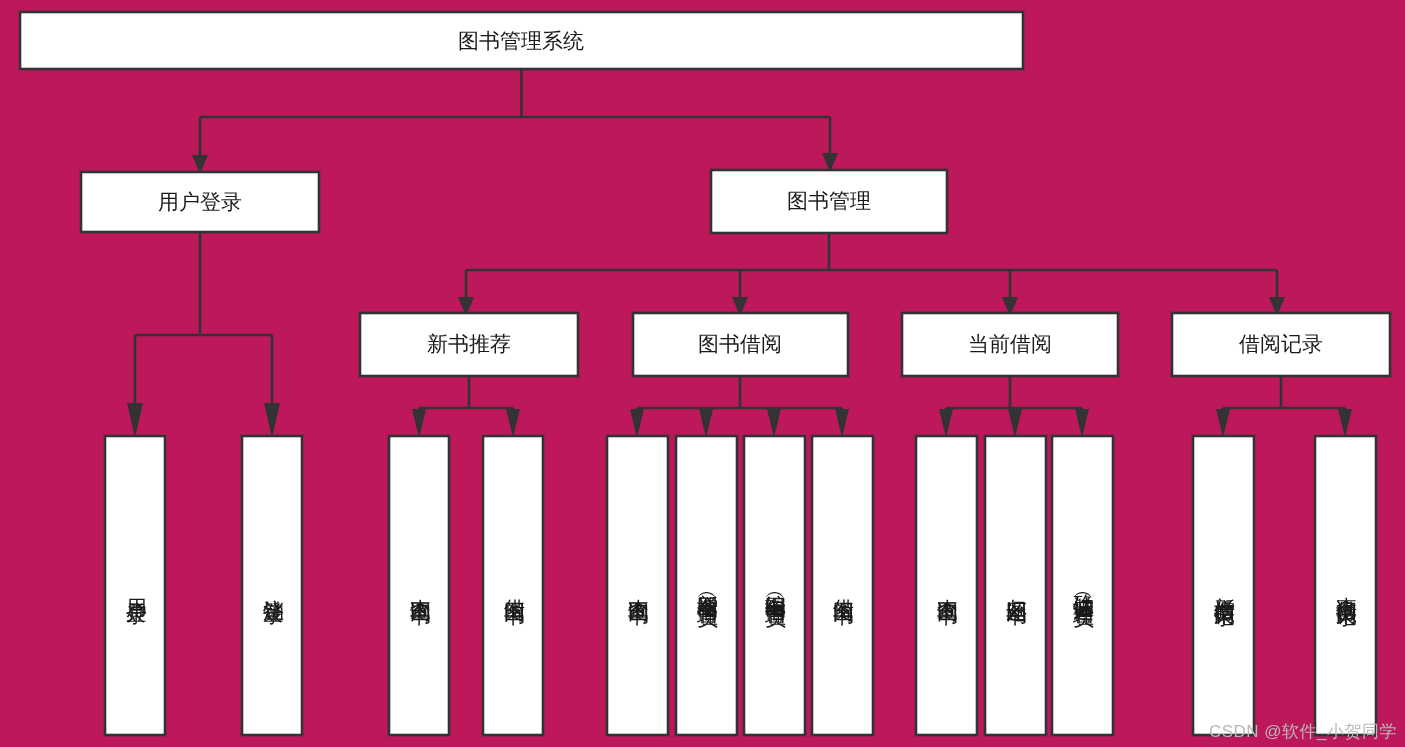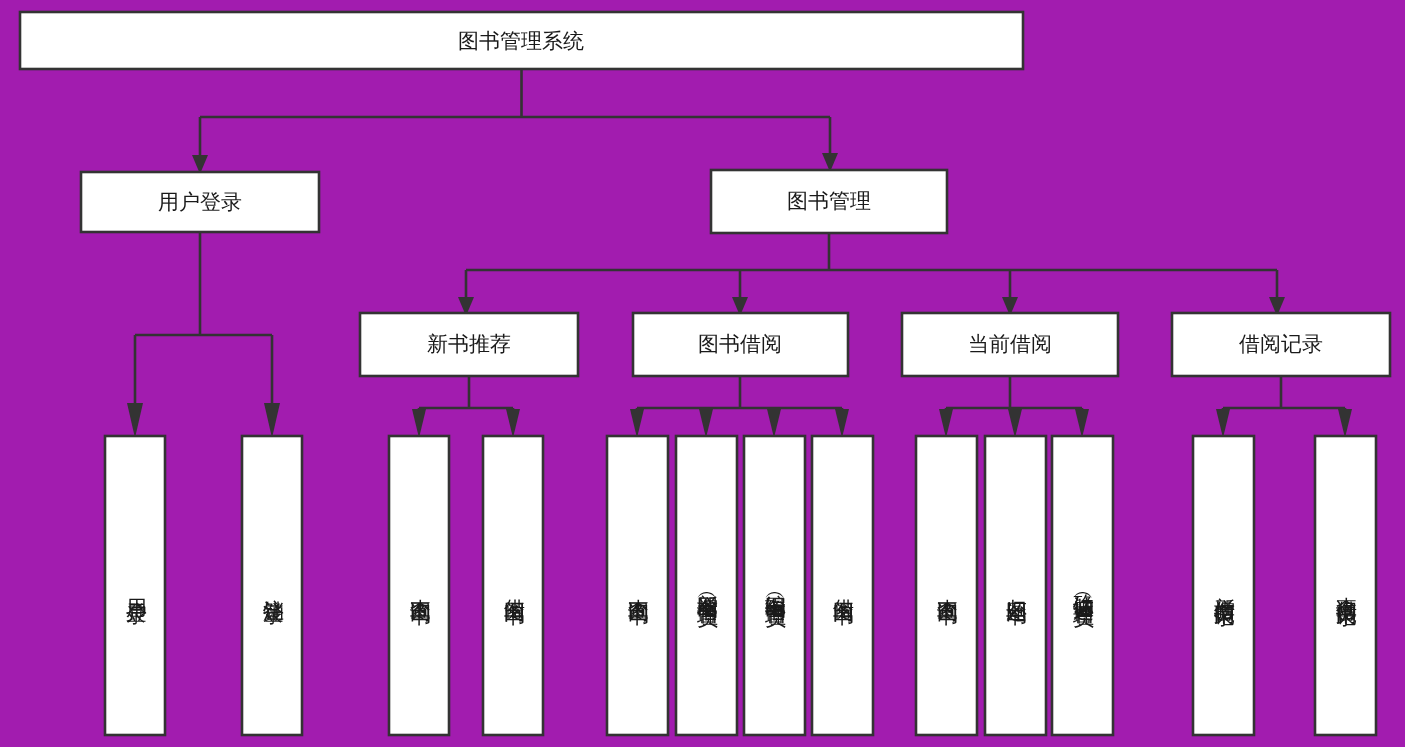--- a/index.html
+++ b/index.html
@@ -8,21 +8,21 @@
     padding: 0;
     background: #ffffff;
   }
   body {
     font-family: "Liberation Sans", "DejaVu Sans", sans-serif;
   }
   #diagram-root {
     position: relative;
     width: 1405px;
     height: 747px;
-    background: #a21caf;
+    background: #be185d;
     overflow: hidden;
   }
   svg.diagram-canvas {
     position: absolute;
     top: 0;
     left: 0;
     width: 1405px;
     height: 747px;
     display: block;
   }
@@ -218,14 +218,15 @@
       <text class="node-label-v" x="1223" y="586">新增借阅记录</text>
     </g>
 
     <g>
       <rect class="node-rect" x="1315" y="436" width="61" height="299"></rect>
       <text class="node-label-v" x="1345" y="586">查询借阅记录</text>
     </g>
 
   </svg>
 
+  <div class="watermark-text">CSDN @软件_小贺同学</div>
 
 </div>
 
 </body></html>

